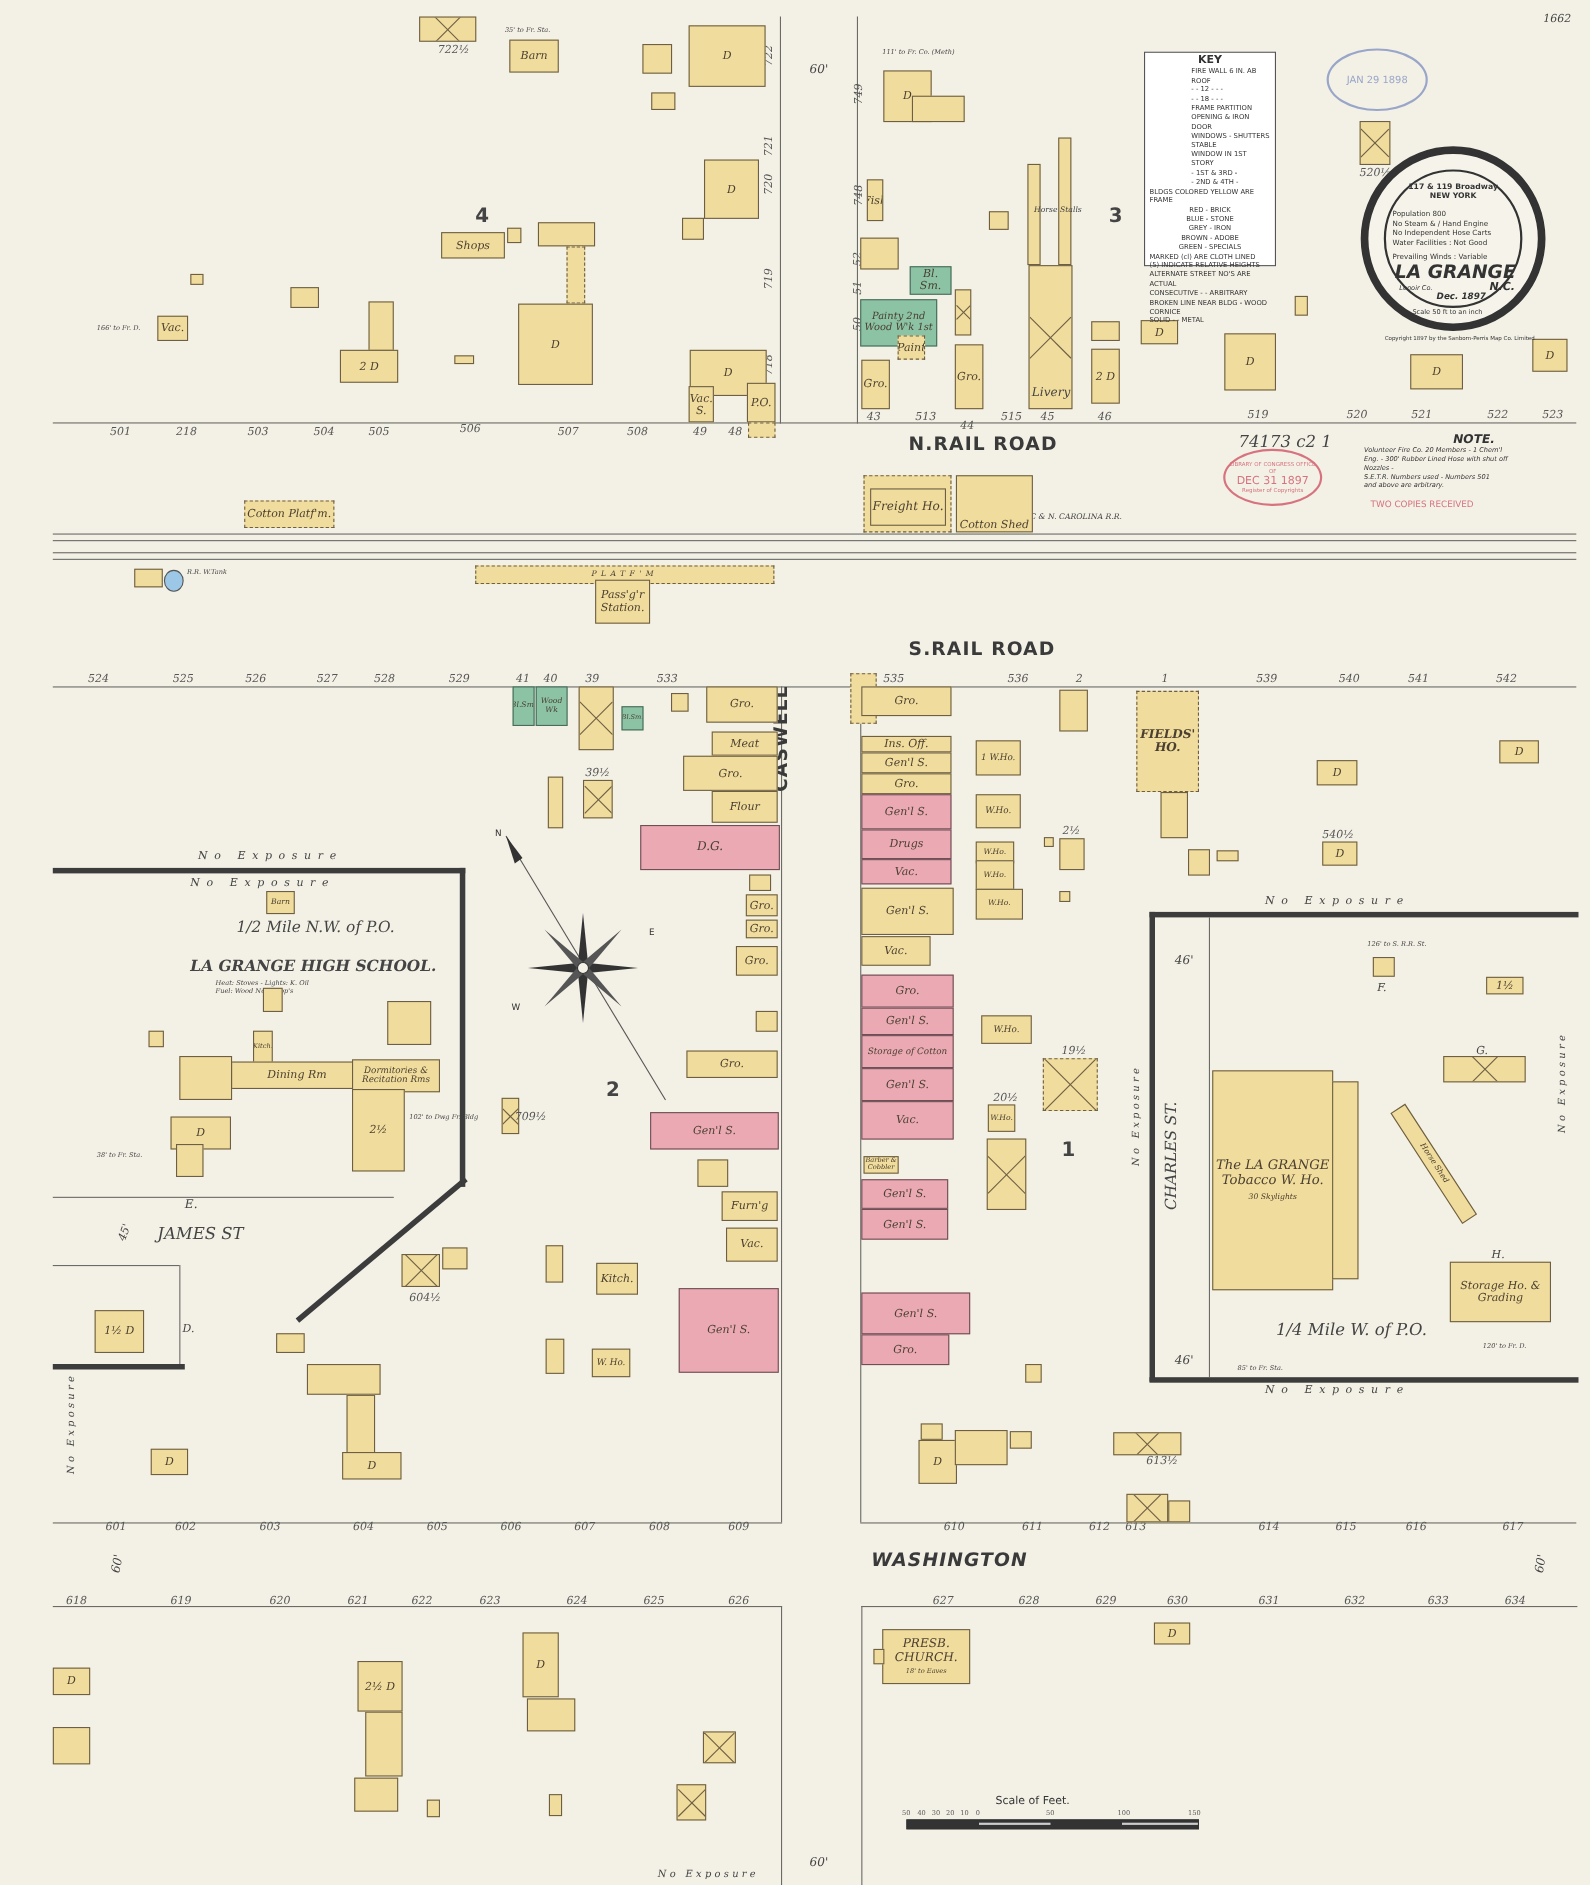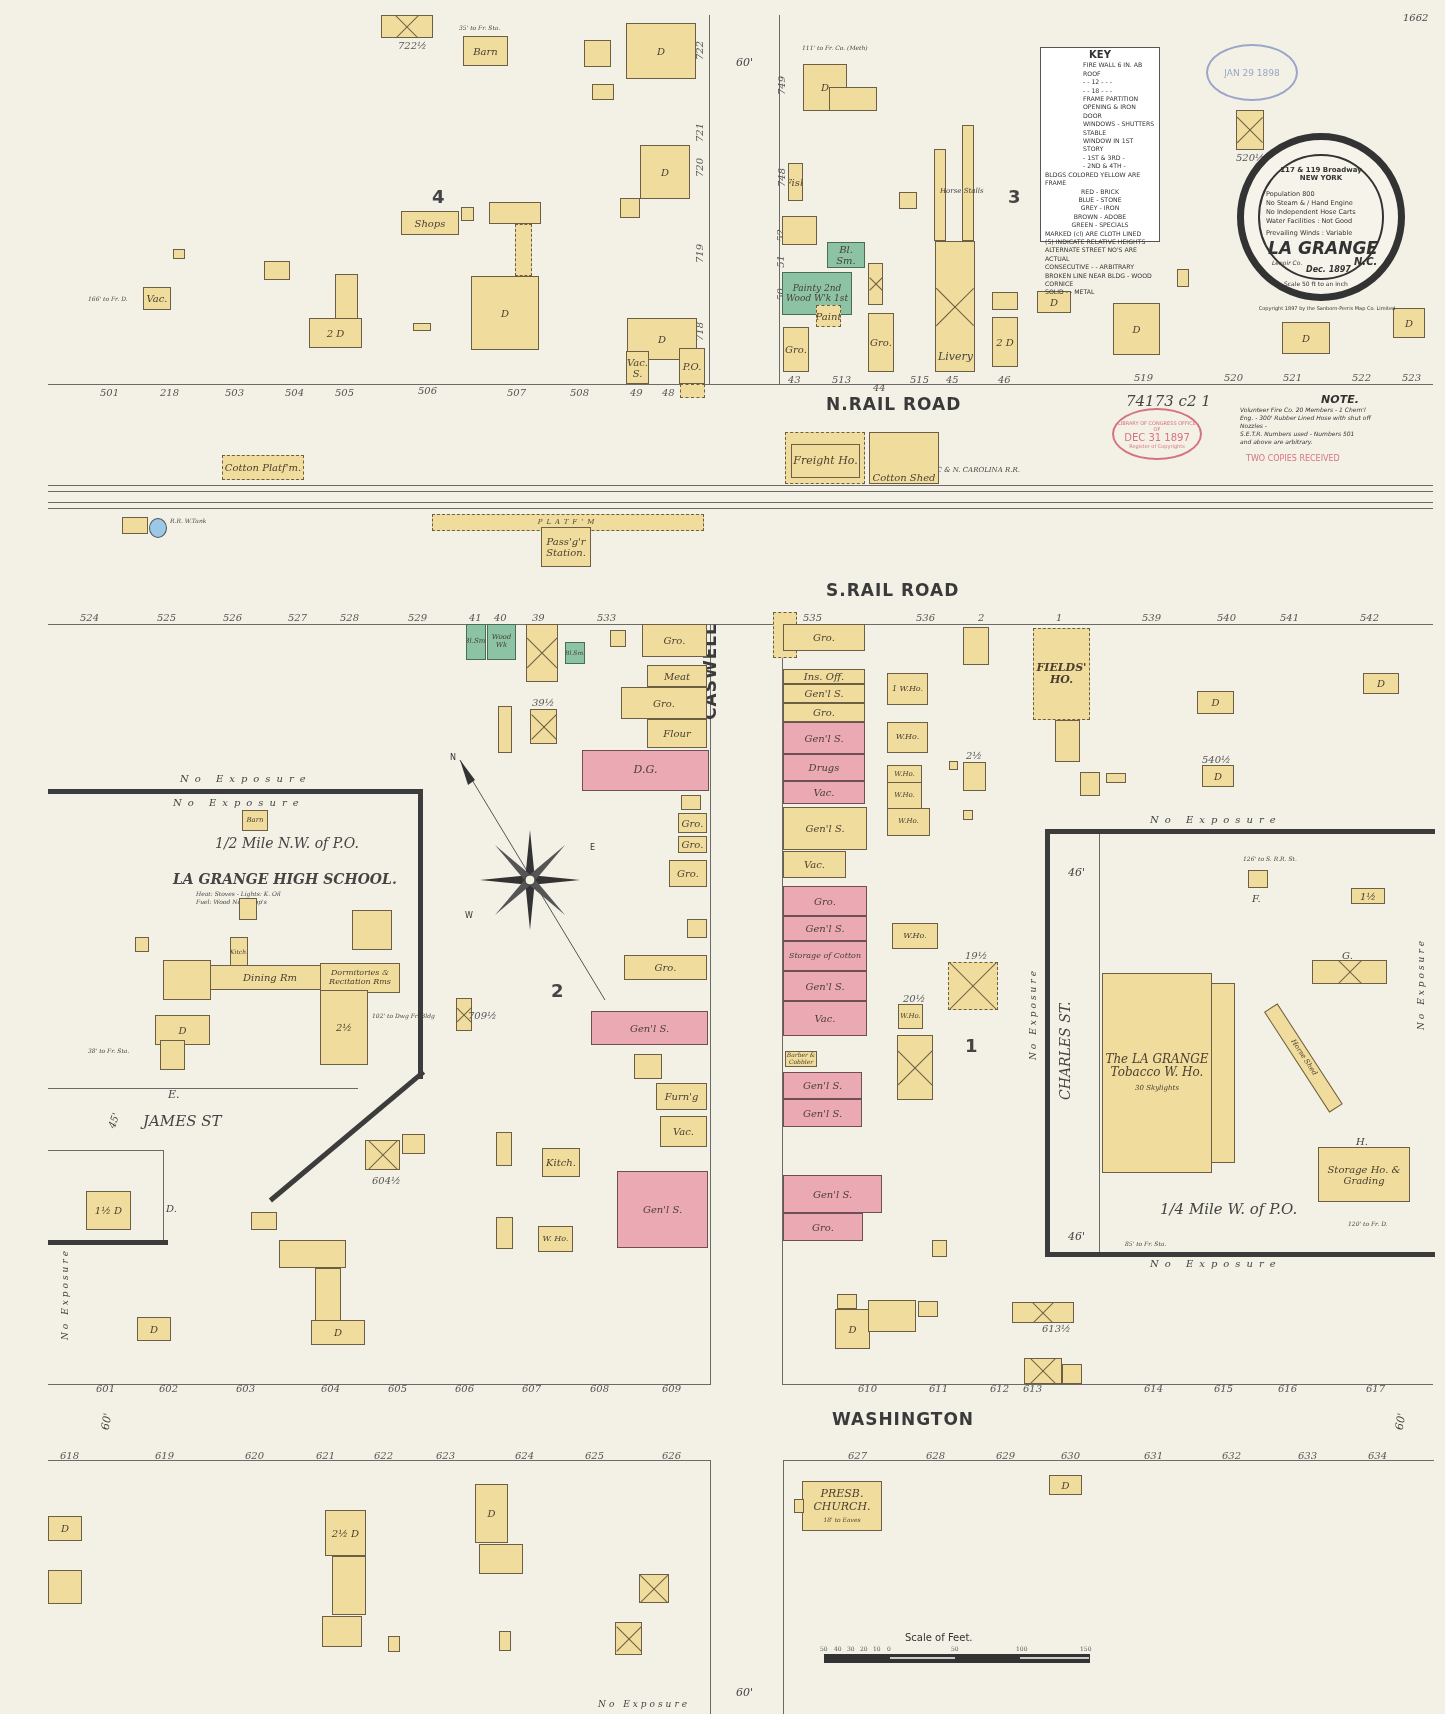--- a/index.html
+++ b/index.html
@@ -46,21 +46,21 @@
 <div class="line" style="left:783px;top:1460px;width:1px;height:254px;"></div>
 
 <div class="line" style="left:48px;top:1384px;width:663px;height:1px;"></div>
 <div class="line" style="left:782px;top:1384px;width:651px;height:1px;"></div>
 <div class="line" style="left:48px;top:1460px;width:663px;height:1px;"></div>
 <div class="line" style="left:783px;top:1460px;width:651px;height:1px;"></div>
 
 <div class="street-label" style="left:826px;top:394px;">N.RAIL ROAD</div>
 <div class="street-label" style="left:826px;top:580px;">S.RAIL ROAD</div>
 <div class="street-label" style="left:700px;top:720px;transform:rotate(-90deg);transform-origin:left top;">CASWELL</div>
-<div class="street-label" style="left:832px;top:1409px;">WASHINGTON</div>
+<div class="street-label" style="left:792px;top:1409px;font-style:italic;">WASHINGTON</div>
 <div class="italic-note" style="left:904px;top:466px;font-size:7px;">ATLANTIC &amp; N. CAROLINA R.R.</div>
 
 <div class="italic-note" style="left:736px;top:56px;font-size:11px;">60'</div>
 <div class="italic-note" style="left:736px;top:1686px;font-size:11px;">60'</div>
 <div class="italic-note" style="left:98px;top:1415px;font-size:11px;transform:rotate(-80deg);">60'</div>
 <div class="italic-note" style="left:1392px;top:1415px;font-size:11px;transform:rotate(-80deg);">60'</div>
 
 <div class="bignum" style="left:432px;top:186px;">4</div>
 <div class="bignum" style="left:1008px;top:186px;">3</div>
 <div class="bignum" style="left:551px;top:980px;">2</div>

